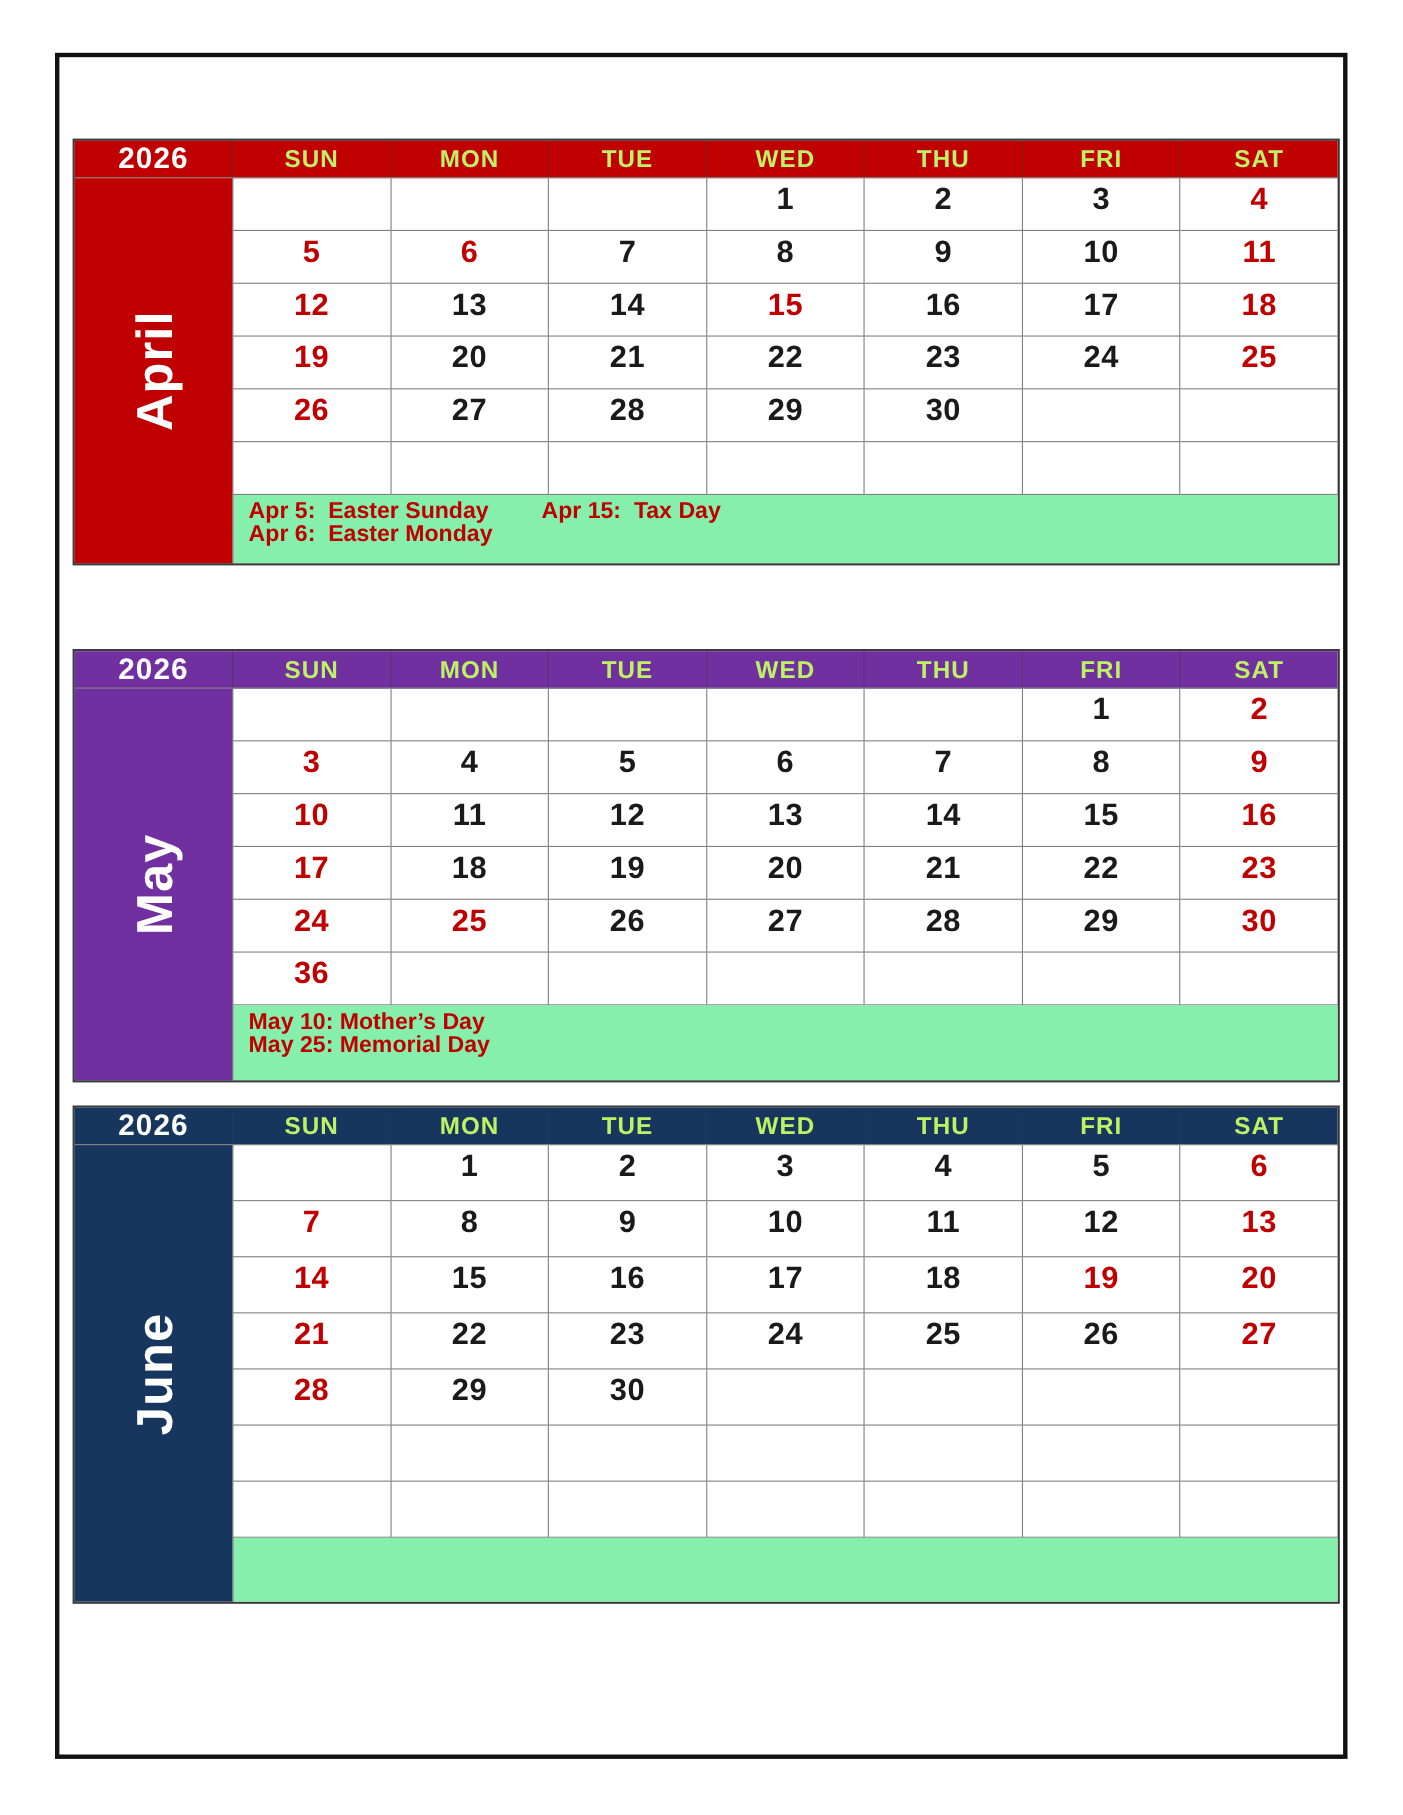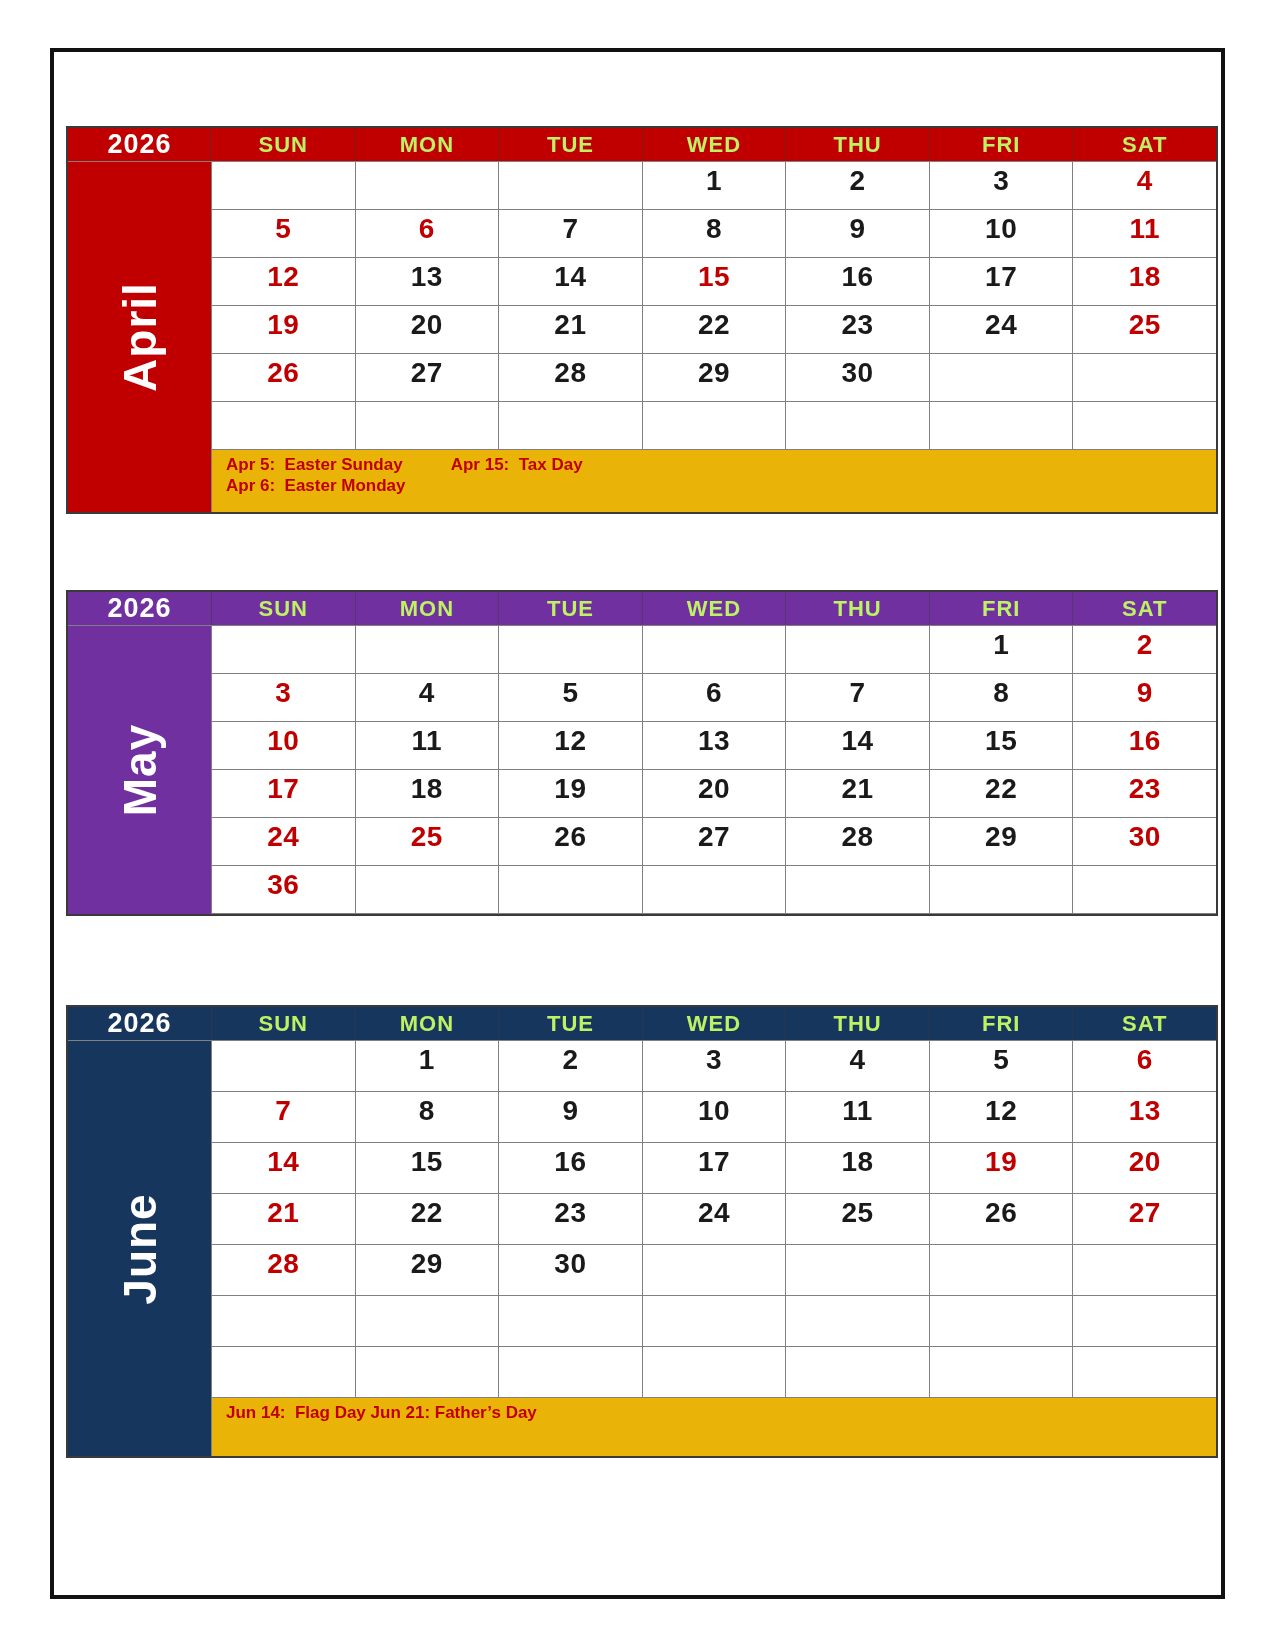--- a/index.html
+++ b/index.html
@@ -41,22 +41,22 @@
   .week { display:flex; }
   .cell {
     flex:1; display:flex; justify-content:center; align-items:flex-start;
     padding-top:3px; box-sizing:border-box;
     border-right:1px solid #808080; border-bottom:1px solid #808080;
     font-weight:bold; font-size:28px; color:#1a1a1a; letter-spacing:0.5px;
   }
   .cell:last-child { border-right:none; }
   .cell.red { color:#C00000; }
   .notes {
-    padding:4px 6px 0 14px; box-sizing:border-box; background:#eab308;
-    color:#C00000; font-weight:bold; font-size:17px; line-height:21px;
+    padding:4px 6px 0 14px; box-sizing:border-box; background:#86efac;
+    color:#C00000; font-weight:bold; font-size:21px; line-height:21px;
     white-space:pre-wrap;
   }
   .note-line { white-space:pre-wrap; }
   .note-item { display:inline-block; white-space:pre-wrap; }
   .note-item + .note-item { margin-left:48px; }
   .footer { position:absolute; left:0; top:1548px; width:100%; text-align:center; }
   .footer a {
     color:#3333CC; font-size:21px; text-decoration:underline; letter-spacing:0.5px;
     cursor:pointer;
   }
@@ -210,20 +210,21 @@
           <div class="week">
             <div class="cell red" style="height: 48px;">36</div>
             <div class="cell" style="height: 48px;"></div>
             <div class="cell" style="height: 48px;"></div>
             <div class="cell" style="height: 48px;"></div>
             <div class="cell" style="height: 48px;"></div>
             <div class="cell" style="height: 48px;"></div>
             <div class="cell" style="height: 48px;"></div>
           </div>
         </div>
+      <div class="notes" style="height: 68px;"><div class="note-line"><span class="note-item">May 10: Mother’s Day</span></div><div class="note-line"><span class="note-item">May 25: Memorial Day</span></div></div>
     </div>
   </div>
 
   <div class="month" style="top: 1005px;">
     <div class="mhead" style="background: rgb(23, 54, 93);">
       <div class="ycell">2026</div>
       <div class="wdays">
           <div class="wcell">SUN</div>
           <div class="wcell">MON</div>
           <div class="wcell">TUE</div>
@@ -295,17 +296,17 @@
           <div class="week">
             <div class="cell" style="height: 51px;"></div>
             <div class="cell" style="height: 51px;"></div>
             <div class="cell" style="height: 51px;"></div>
             <div class="cell" style="height: 51px;"></div>
             <div class="cell" style="height: 51px;"></div>
             <div class="cell" style="height: 51px;"></div>
             <div class="cell" style="height: 51px;"></div>
           </div>
         </div>
-      <div class="notes" style="height: 58px;"><div class="note-line"><span class="note-item">Jun 14:  Flag Day Jun 21: Father’s Day</span></div></div>
+      <div class="notes" style="height: 58px;"></div>
     </div>
   </div>
 
 </div>
 
 </body></html>

